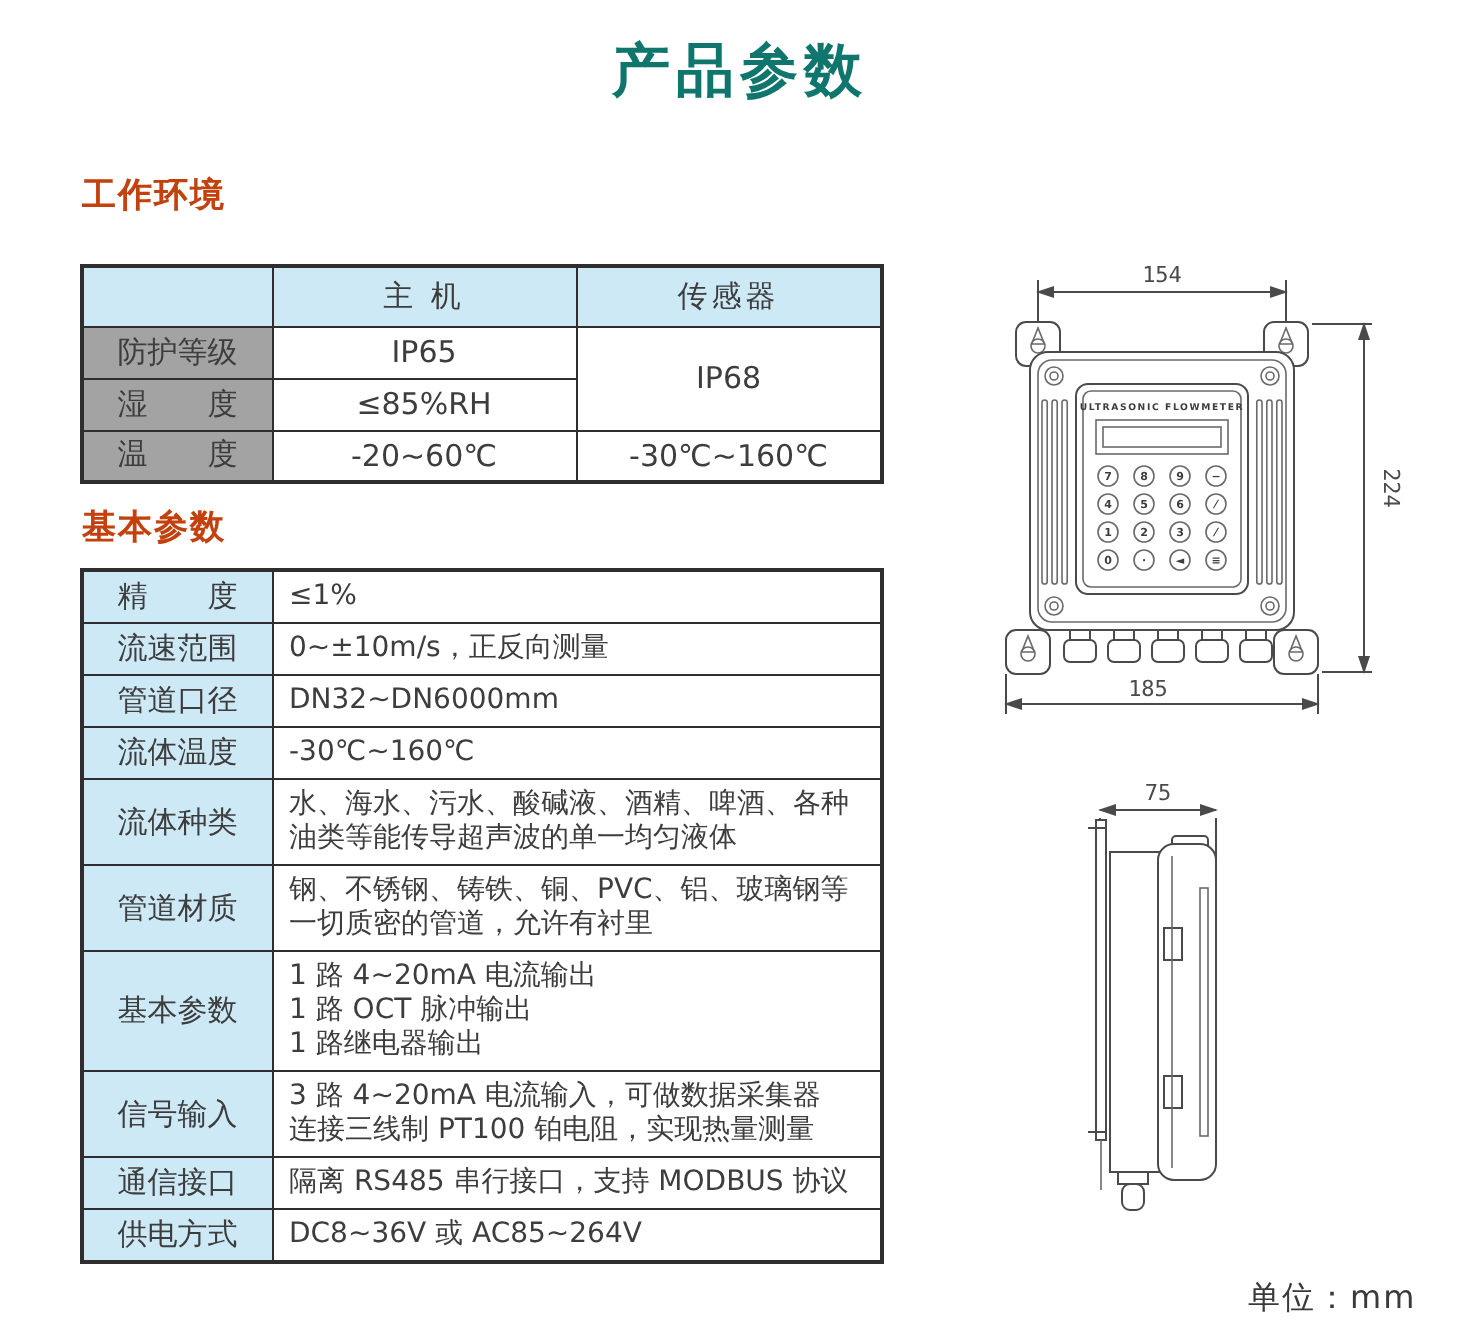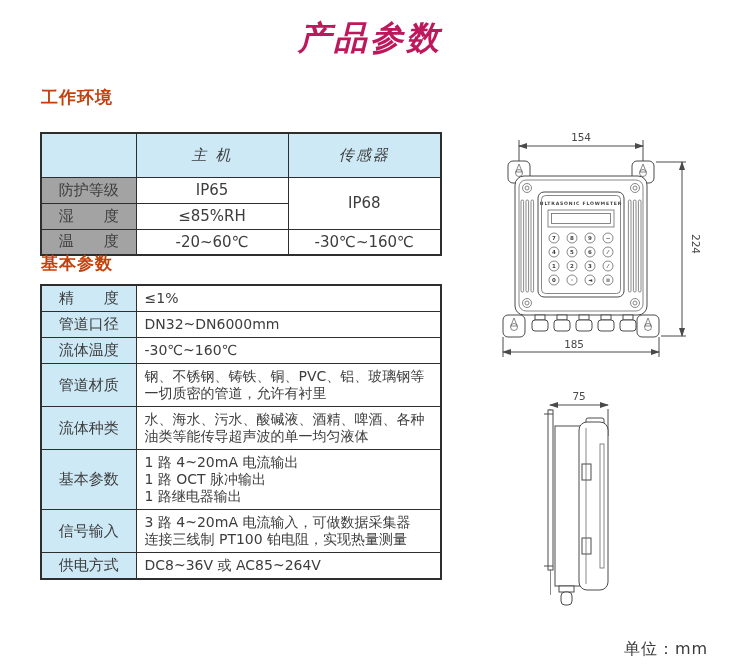--- a/index.html
+++ b/index.html
@@ -1,38 +1,38 @@
 <!DOCTYPE html>
 <html><head>
 <meta charset="utf-8">
 <style>
   * { margin:0; padding:0; box-sizing:border-box; }
   html,body { width:740px; height:669px; background:#ffffff; overflow:hidden; }
   body { position:relative; font-family:"DejaVu Sans","Liberation Sans",sans-serif; color:#3d3d3d; }
 
   .page-title {
     position:absolute; top:16px; left:0; width:740px; text-align:center;
-    font-size:33px; font-weight:600; letter-spacing:3px; color:#be185d;font-style:italic;
+    font-size:29px; font-weight:600; letter-spacing:3px; color:#0f766e;
   }
   .section-heading {
     position:absolute; left:41px;
     font-size:17px; letter-spacing:1px; color:#c2410c; font-weight:600;
   }
   #env-heading { top:86px; }
   #basic-heading { top:252px; }
 
   table { border-collapse:collapse; position:absolute; left:40px; table-layout:fixed; }
   td { border:1px solid #2e2e2e; }
   table.spec { border:2px solid #2e2e2e; }
 
   
   #env-table { top:132px; width:400px; }
   #env-table td { text-align:center; font-size:15px; vertical-align:middle; }
   #env-table tr { height:26px; }
-  #env-table tr.hdr { height:44px;font-style:italic; }
+  #env-table tr.hdr { height:30px; }
   .cell-blue { background:#a3a3a3; }
   #env-table .hdr td { background:#cde9f6; letter-spacing:2px; }
 
   
   #basic-table { top:284px; width:400px; }
   #basic-table td.lb {
     background:#cde9f6; text-align:center; font-size:15px; vertical-align:middle;
     width:95px;
   }
   #basic-table td.val {
@@ -99,57 +99,69 @@
       <col style="width:305px">
     </colgroup>
   <tbody>
       <tr>
     <td class="lb">精　　度</td>
     <td class="val">
           <div>≤1%</div>
         </td>
   </tr>
   <tr>
+    <td class="lb">流速范围</td>
+    <td class="val">
+          <div>0~±10m/s，正反向测量</div>
+        </td>
+  </tr>
+  <tr>
     <td class="lb">管道口径</td>
     <td class="val">
           <div>DN32~DN6000mm</div>
         </td>
   </tr>
   <tr>
     <td class="lb">流体温度</td>
     <td class="val">
           <div>-30℃~160℃</div>
         </td>
   </tr>
   <tr>
+    <td class="lb">流体种类</td>
+    <td class="val">
+          <div>水、海水、污水、酸碱液、酒精、啤酒、各种油类等能传导超声波的单一均匀液体</div>
+        </td>
+  </tr>
+  <tr>
     <td class="lb">管道材质</td>
     <td class="val">
           <div>钢、不锈钢、铸铁、铜、PVC、铝、玻璃钢等一切质密的管道，允许有衬里</div>
-        </td>
-  </tr>
-  <tr>
-    <td class="lb">流体种类</td>
-    <td class="val">
-          <div>水、海水、污水、酸碱液、酒精、啤酒、各种油类等能传导超声波的单一均匀液体</div>
         </td>
   </tr>
   <tr>
     <td class="lb">基本参数</td>
     <td class="val">
       <div>1 路 4~20mA 电流输出</div>
       <div>1 路 OCT 脉冲输出</div>
       <div>1 路继电器输出</div>
     </td>
   </tr>
   <tr>
     <td class="lb">信号输入</td>
     <td class="val">
       <div>3 路 4~20mA 电流输入，可做数据采集器</div>
       <div>连接三线制 PT100 铂电阻，实现热量测量</div>
     </td>
+  </tr>
+  <tr>
+    <td class="lb">通信接口</td>
+    <td class="val">
+          <div>隔离 RS485 串行接口，支持 MODBUS 协议</div>
+        </td>
   </tr>
   <tr>
     <td class="lb">供电方式</td>
     <td class="val">
           <div>DC8~36V 或 AC85~264V</div>
         </td>
   </tr>
 </tbody>
   </table>
 

